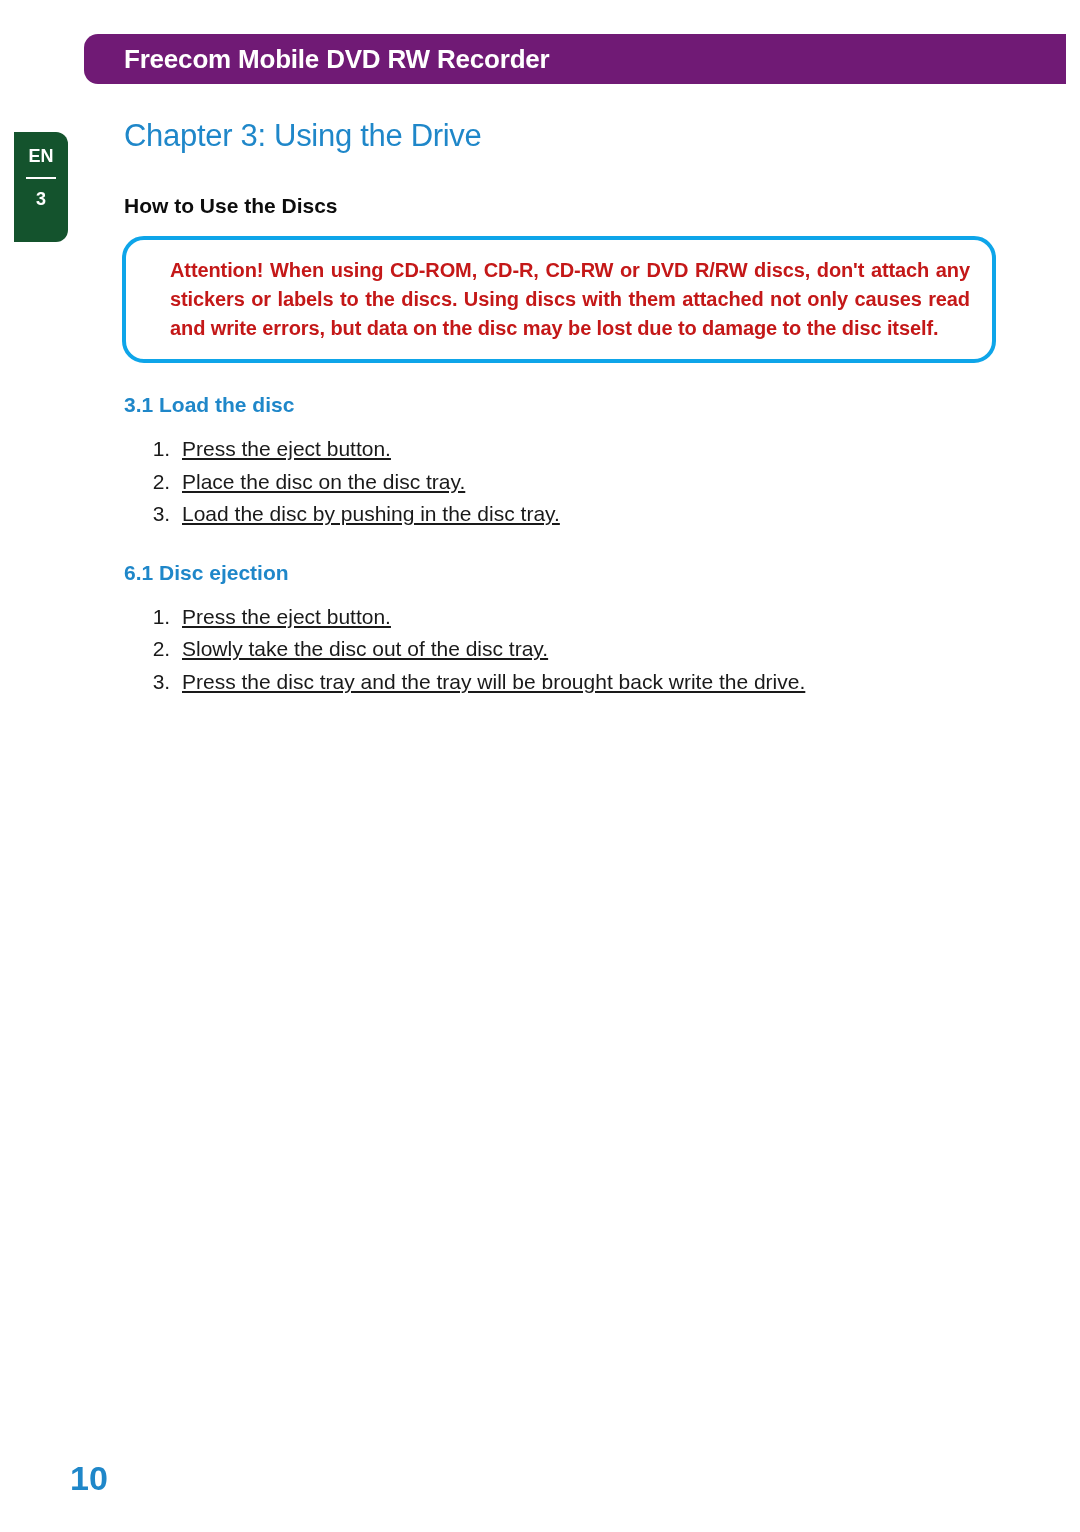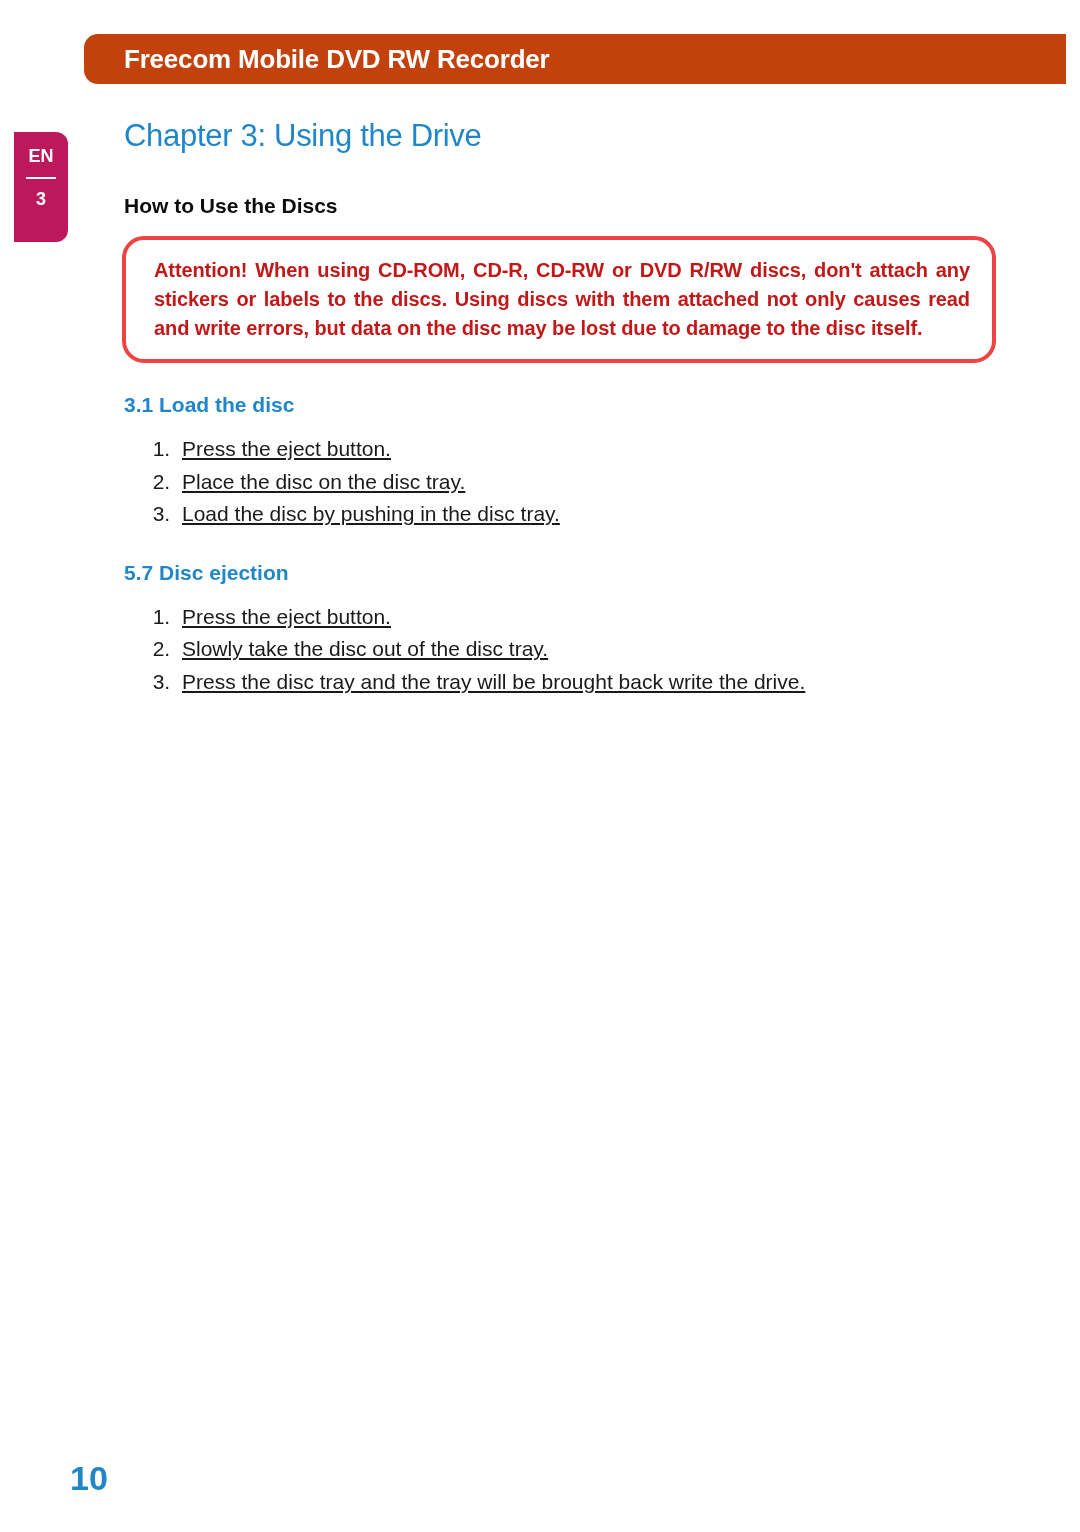--- a/index.html
+++ b/index.html
@@ -3,33 +3,33 @@
 <meta charset="utf-8">
 <style>
   * { box-sizing: border-box; margin: 0; padding: 0; }
   html, body { width: 1080px; height: 1532px; background: #ffffff; font-family: "Myriad Pro", "Segoe UI", Arial, sans-serif; color: #1a1a1a; }
   .page { position: relative; width: 1080px; height: 1532px; }
 
   .header-bar {
     position: absolute;
     left: 84px; top: 34px;
     width: 982px; height: 50px;
-    background: #c2410c;
+    background: #701a75;
     border-top-left-radius: 14px;
     border-bottom-left-radius: 14px;
     display: flex; align-items: center;
     padding-left: 40px;
   }
   .header-bar span { color: #ffffff; font-weight: 700; font-size: 26px; letter-spacing: -0.2px; }
 
   .side-tab {
     position: absolute;
     left: 14px; top: 132px;
     width: 54px; height: 110px;
-    background: #be185d;
+    background: #14532d;
     border-top-right-radius: 12px;
     border-bottom-right-radius: 12px;
     color: #ffffff;
     text-align: center;
     font-weight: 700;
     font-size: 18px;
     padding-top: 14px;
   }
   .side-tab .lang { display:block; }
   .side-tab .rule { display:block; width: 30px; height: 2px; background: #ffffff; margin: 10px auto 10px; }
@@ -38,23 +38,23 @@
   .content {
     position: absolute;
     left: 124px; top: 118px; right: 90px;
   }
 
   .chapter-title { color: #1f87c9; font-weight: 400; font-size: 31px; letter-spacing: -0.3px; margin-bottom: 40px; }
   .section-title { color: #0d0d0d; font-weight: 700; font-size: 21px; margin-bottom: 18px; }
   .subsection { color: #1f87c9; font-weight: 700; font-size: 21px; margin: 30px 0 16px; }
 
   .warning-box {
-    border: 4px solid #ef4444;
+    border: 4px solid #0ea5e9;
     border-radius: 22px;
-    padding: 16px 22px 16px 28px;
+    padding: 16px 22px 16px 44px;
     margin: 0 -6px 16px -2px;
   }
   .warning-box p {
     color: #c41818;
     font-weight: 700;
     font-size: 20px;
     line-height: 1.45;
     letter-spacing: -0.1px;
     text-align: justify;
   }
@@ -94,21 +94,21 @@
       <p>Attention! When using CD-ROM, CD-R, CD-RW or DVD R/RW discs, don't attach any stickers or labels to the discs. Using discs with them attached not only causes read and write errors, but data on the disc may be lost due to damage to the disc itself.</p>
     </div>
 
     <h3 class="subsection">3.1   Load the disc</h3>
     <ol class="steps">
       <li>Press the eject button.</li>
       <li>Place the disc on the disc tray.</li>
       <li>Load the disc by pushing in the disc tray.</li>
     </ol>
 
-    <h3 class="subsection">5.7   Disc ejection</h3>
+    <h3 class="subsection">6.1   Disc ejection</h3>
     <ol class="steps">
       <li>Press the eject button.</li>
       <li>Slowly take the disc out of the disc tray.</li>
       <li>Press the disc tray and the tray will be brought back write the drive.</li>
     </ol>
 
   </div>
 
   <div class="page-number">10</div>
 </div>

